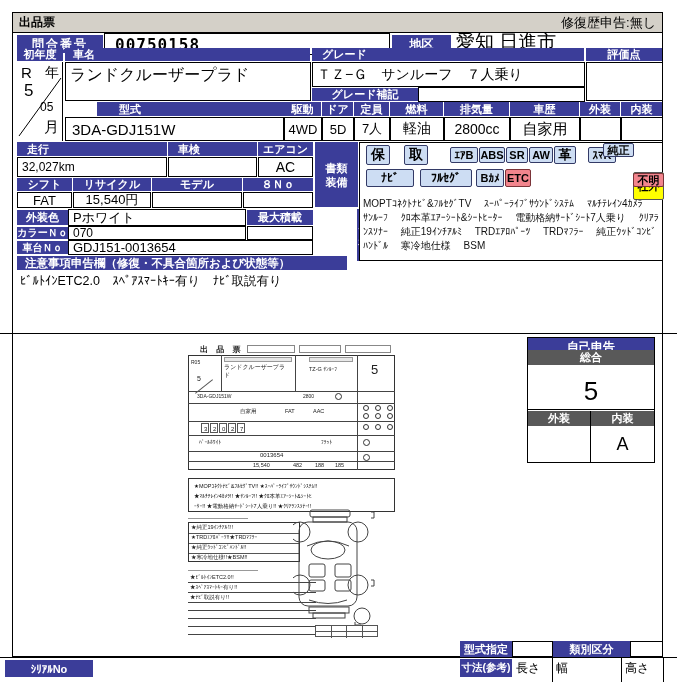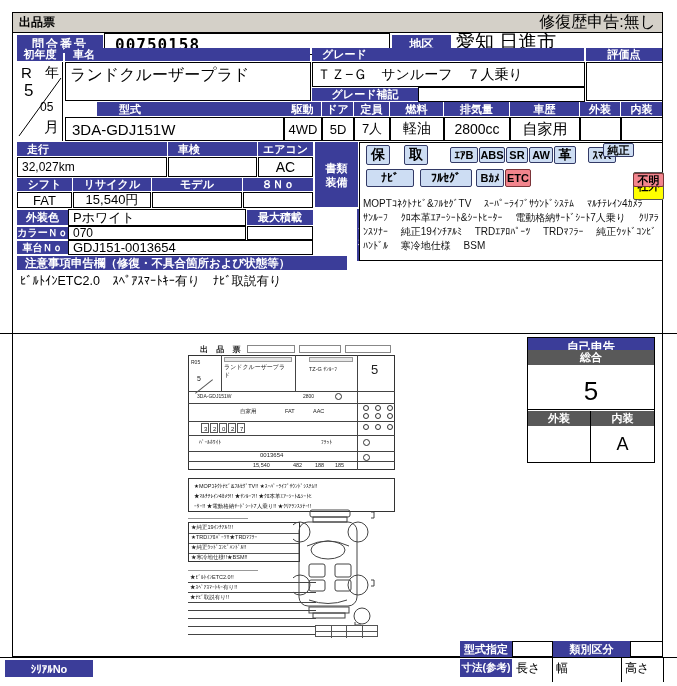--- a/index.html
+++ b/index.html
@@ -29,21 +29,21 @@
 </style>
 </head>
 <body>
 
 <div class="page">
 
   <div class="abs outer" style="left:12px;top:12px;width:651px;height:645px;"></div>
 
   <div class="abs" style="left:13px;top:13px;width:649px;height:20px;background:#d4d0c8;border-bottom:1px solid #000;display:flex;align-items:center;justify-content:space-between;padding:0 6px;box-sizing:border-box;">
     <span style="font-size:12px;font-weight:bold;">出品票</span>
-    <span style="font-size:16px;">修復歴申告:無し</span>
+    <span style="font-size:13px;">修復歴申告:無し</span>
   </div>
 
   <div class="abs lbl" style="left:17px;top:35px;width:86px;height:18px;letter-spacing:2px;font-size:12px;">問合番号</div>
   <div class="abs cell" style="left:104px;top:33px;width:286px;height:22px;padding-left:10px;font-family:'DejaVu Sans Mono',monospace;font-size:16px;font-weight:bold;letter-spacing:1px;">00750158</div>
   <div class="abs lbl" style="left:392px;top:35px;width:59px;height:18px;font-size:12px;">地区</div>
   <div class="abs" style="left:456px;top:29px;width:206px;height:26px;font-size:19px;display:flex;align-items:center;">愛知 日進市</div>
 
   <div class="abs lbl" style="left:17px;top:48px;width:46px;height:13px;">初年度</div>
   <div class="abs lbl" style="left:65px;top:48px;width:245px;height:13px;justify-content:flex-start;padding-left:8px;">車名</div>
   <div class="abs lbl" style="left:312px;top:48px;width:272px;height:13px;justify-content:flex-start;padding-left:10px;">グレード</div>

